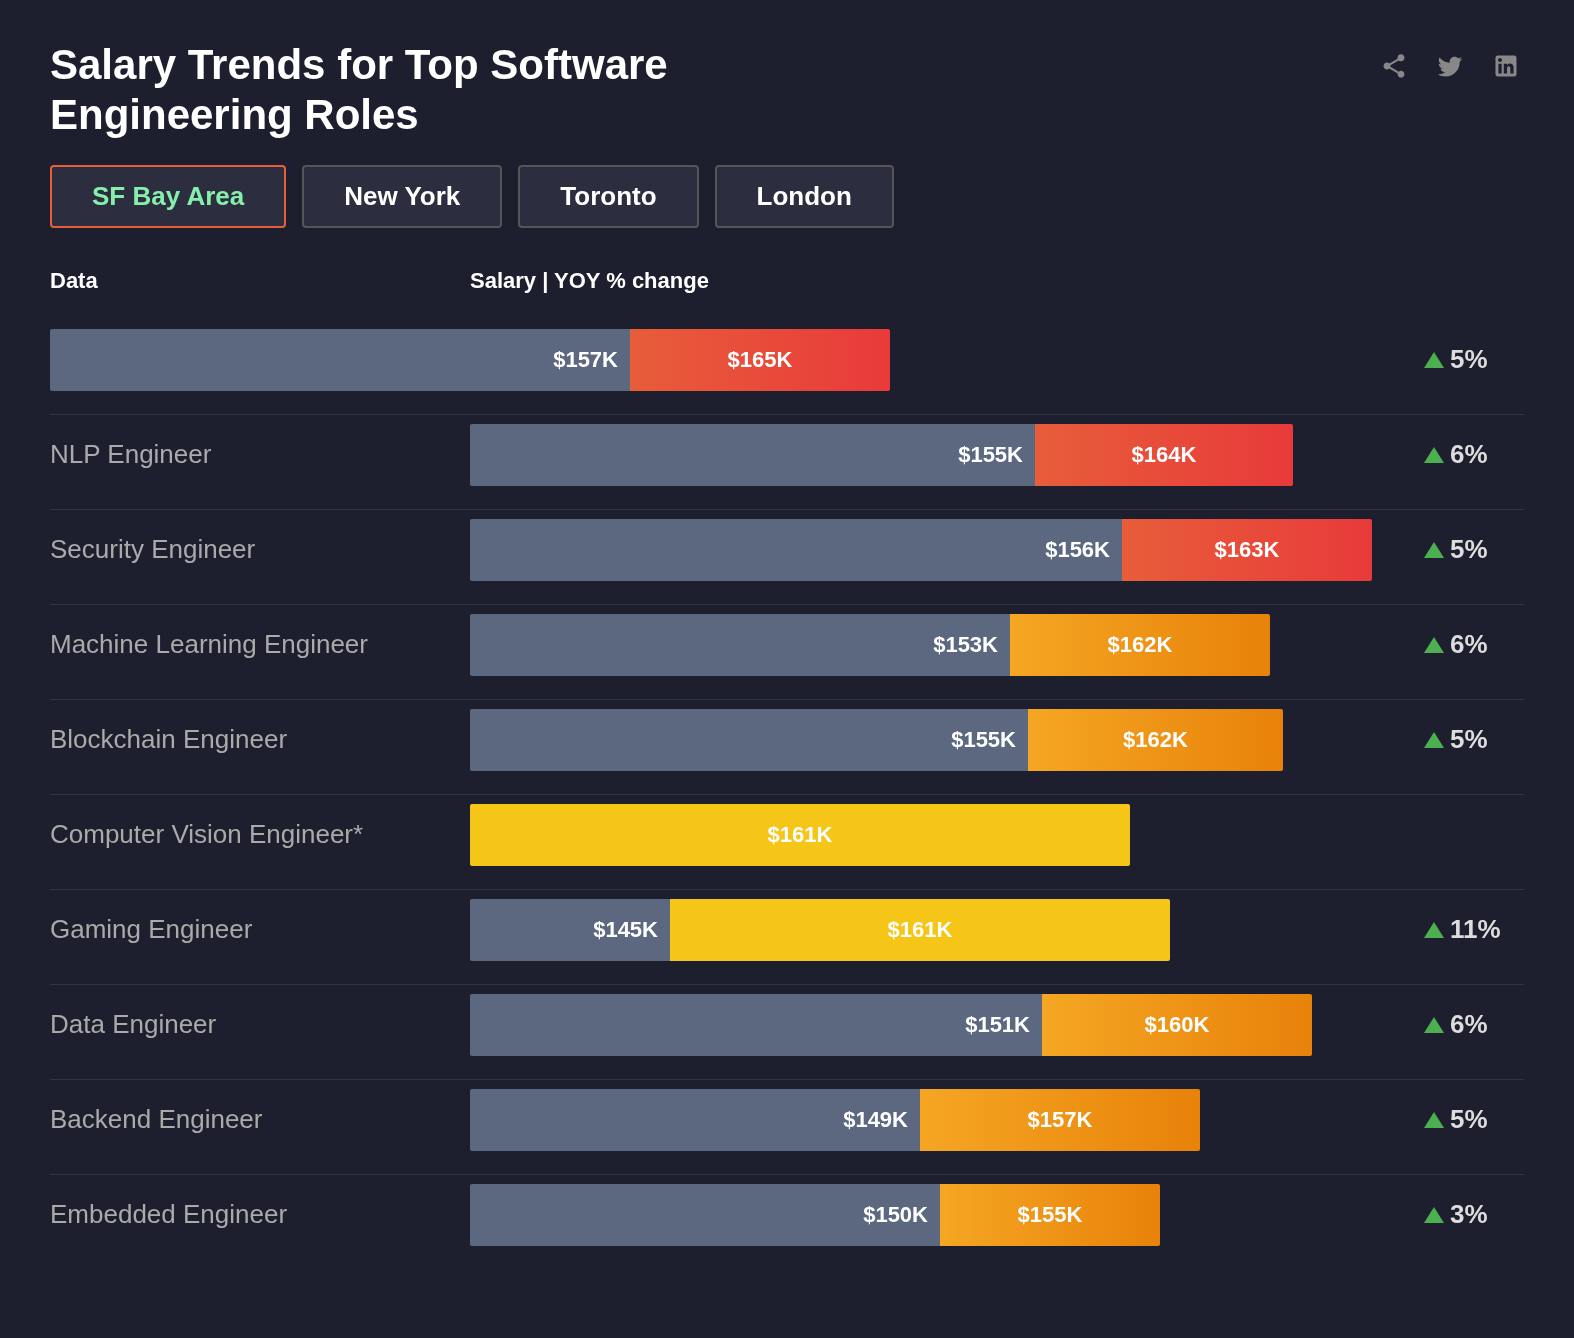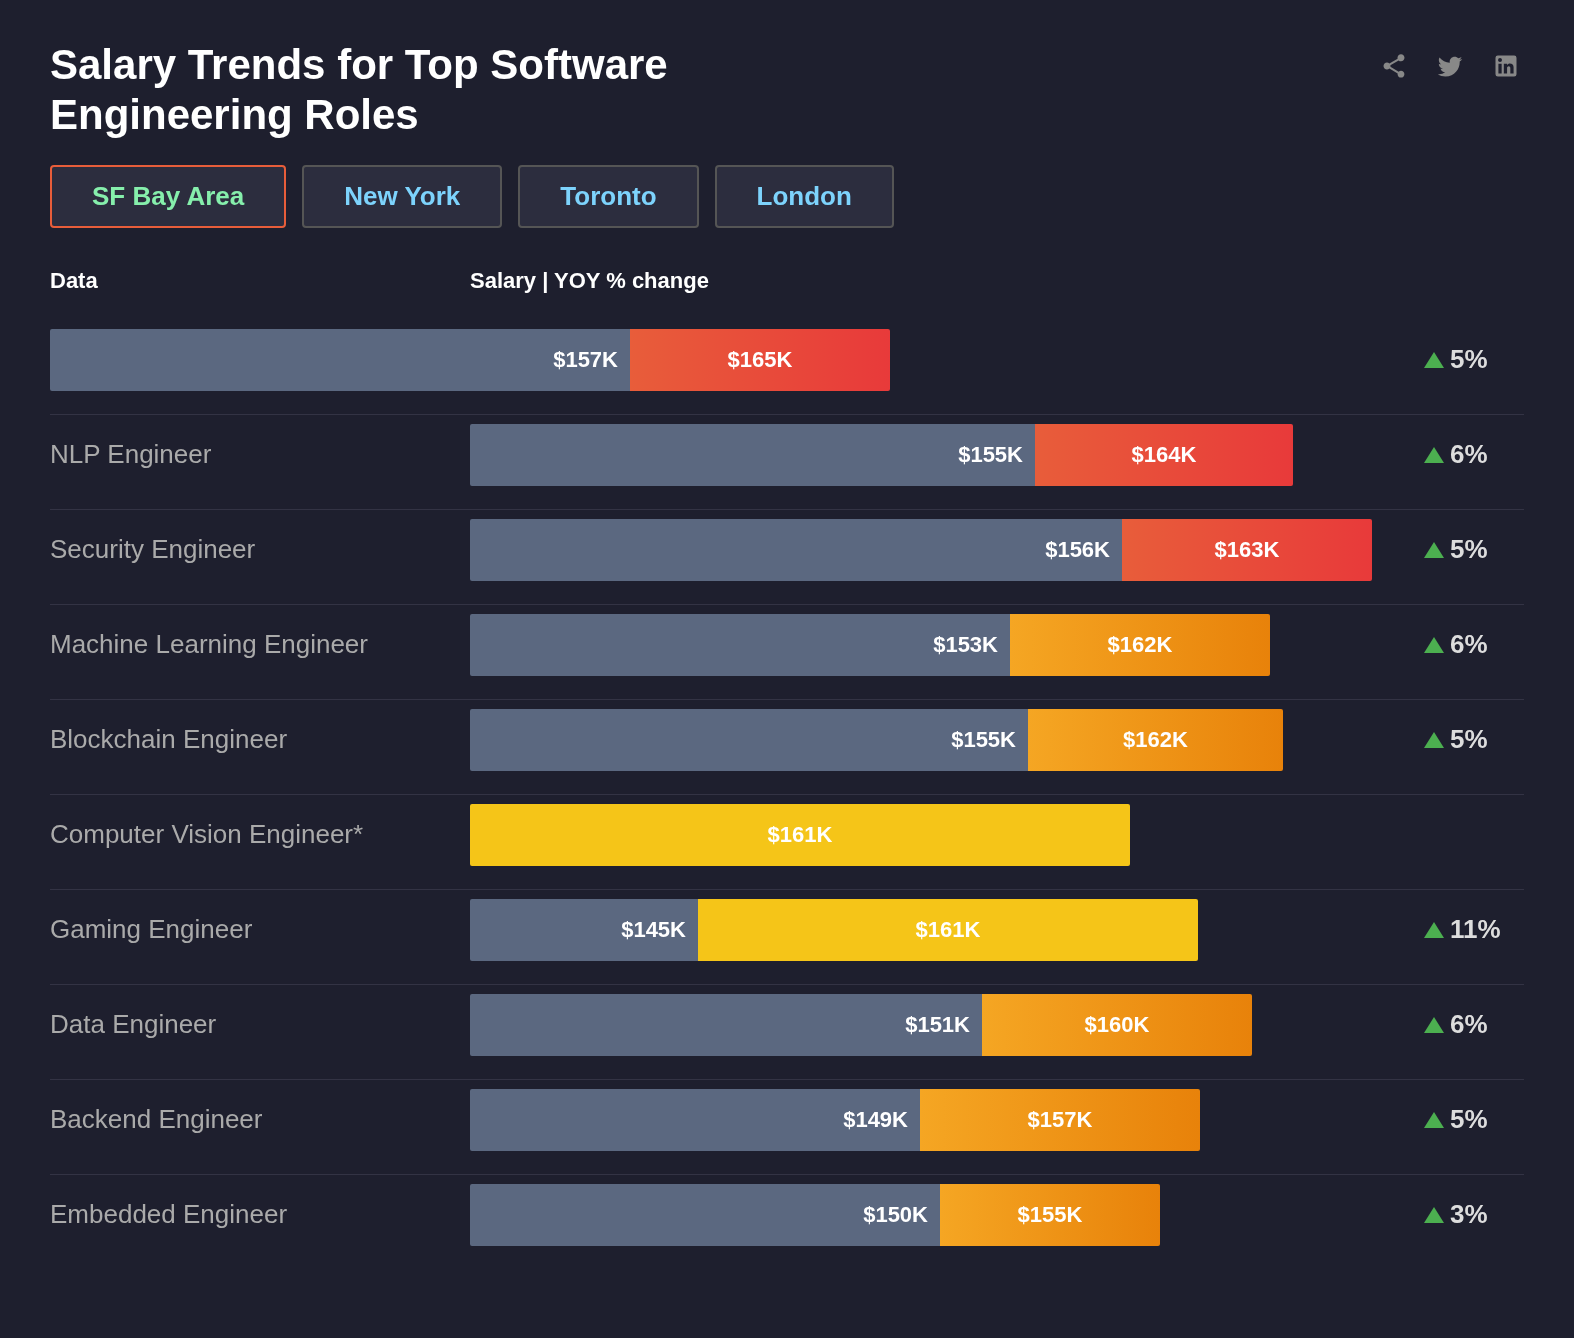--- a/index.html
+++ b/index.html
@@ -55,21 +55,21 @@
       flex-wrap: wrap;
     }
 
     .location-tab {
       padding: 14px 40px;
       background: #2c2d3e;
       border: 2px solid #555;
       border-radius: 4px;
       font-size: 26px;
       font-weight: 600;
-      color: #7dd3fc;
+      color: #ffffff;
       cursor: pointer;
       white-space: nowrap;
     }
 
     .location-tab.active {
       border-color: #e85d3a;
       color: #86efac;
       background: #2c2d3e;
     }
 
@@ -289,33 +289,33 @@
     <div class="chart-row">
       <div class="role-label">Computer Vision Engineer*</div>
       <div class="bar-container">
         <div class="bar-single" style="width: 660px; background: rgb(245, 197, 24);">$161K</div>
       </div>
     </div>
     <div class="divider"></div>
     <div class="chart-row">
       <div class="role-label">Gaming Engineer</div>
       <div class="bar-container">
-        <div class="bar-prev" style="width: 228px;">$145K</div>
+        <div class="bar-prev" style="width: 200px;">$145K</div>
         <div class="bar-curr" style="background: rgb(245, 197, 24); width: 500px;">$161K</div>
       </div>
       <div class="yoy-badge">
         <div class="arrow-up"></div>
         <span>11%</span>
       </div>
     </div>
     <div class="divider"></div>
     <div class="chart-row">
       <div class="role-label">Data Engineer</div>
       <div class="bar-container">
-        <div class="bar-prev" style="width: 512px; padding-left: 12px;">$151K</div>
+        <div class="bar-prev" style="width: 572px; padding-left: 12px;">$151K</div>
         <div class="bar-curr orange-gradient" style="width: 270px;">$160K</div>
       </div>
       <div class="yoy-badge">
         <div class="arrow-up"></div>
         <span>6%</span>
       </div>
     </div>
     <div class="divider"></div>
     <div class="chart-row">
       <div class="role-label">Backend Engineer</div>

